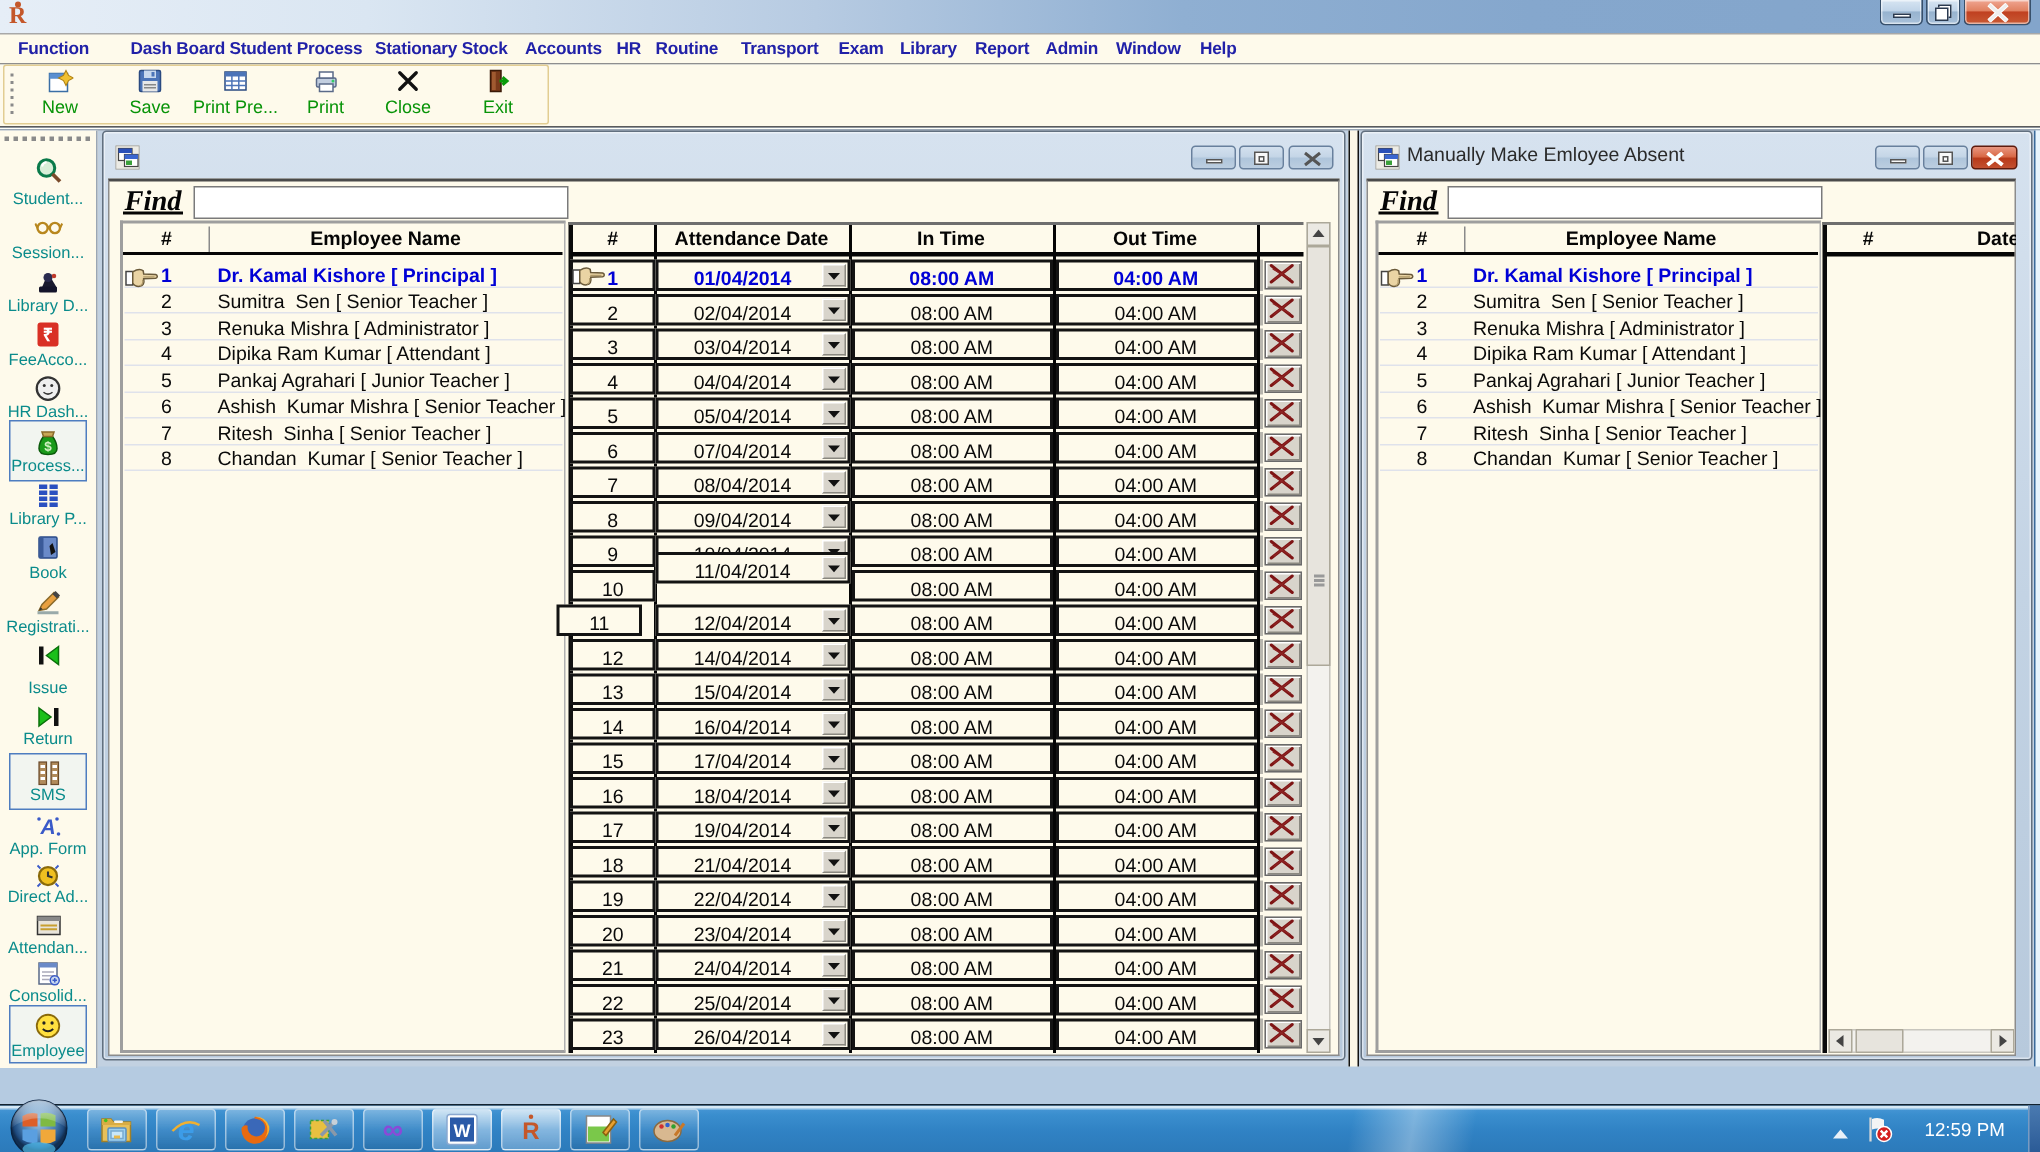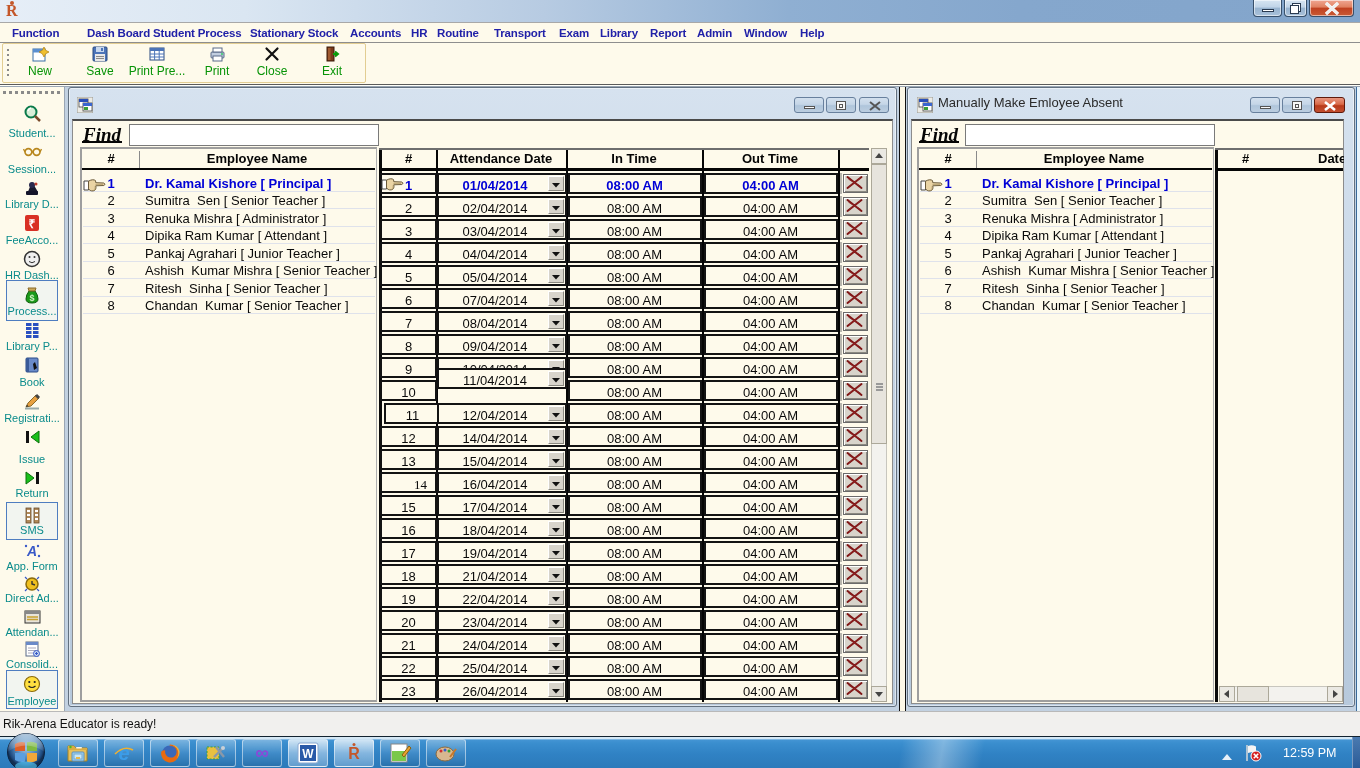--- a/index.html
+++ b/index.html
@@ -544,21 +544,21 @@
           <div class="abs ctext" style="left:0;top:3px;width:130px;">08:00 AM</div>
         </div>
 <div class="abs cellbox" style="left:634.5px;top:292px;width:134.5px;height:21px;">
           <div class="abs ctext" style="left:0;top:3px;width:130px;">04:00 AM</div>
         </div>
 <div class="abs" style="left:770.5px;top:292px;width:2.5px;height:21px;background:#B8B6AE;"></div>
 <div class="abs xbtn" style="left:774px;top:293px;width:25px;height:19px;"><svg width="21" height="15">
             <path d="M3.5 2 L17.5 13 M17.5 2 L3.5 13" stroke="#7E1414" stroke-width="2" stroke-linecap="round"></path>
             <path d="M4.5 4.2 L16.5 11.2 M16 3.2 L5 11.8" stroke="#8E2424" stroke-width=".9"></path>
           </svg></div>
-<div class="abs cellbox" style="left:315px;top:315px;width:57px;height:21px;">
+<div class="abs cellbox" style="left:302px;top:315px;width:57px;height:21px;">
           <div class="abs ctext" style="left:0;top:3px;width:53px;">11</div>
         </div>
 <div class="abs cellbox" style="left:368px;top:315px;width:130px;height:21px;">
           <div class="abs ctext" style="left:0;top:3px;width:112px;">12/04/2014</div>
           <div class="abs combobtn" style="left:109px;top:1px;width:16px;height:15px;"><svg width="14" height="13">
               <path d="M3 5 L7 9.5 L11 5 Z" fill="#111"></path>
             </svg></div>
         </div>
 <div class="abs cellbox" style="left:498.5px;top:315px;width:134.5px;height:21px;">
           <div class="abs ctext" style="left:0;top:3px;width:130px;">08:00 AM</div>
@@ -605,21 +605,21 @@
         </div>
 <div class="abs cellbox" style="left:634.5px;top:361px;width:134.5px;height:21px;">
           <div class="abs ctext" style="left:0;top:3px;width:130px;">04:00 AM</div>
         </div>
 <div class="abs" style="left:770.5px;top:361px;width:2.5px;height:21px;background:#B8B6AE;"></div>
 <div class="abs xbtn" style="left:774px;top:362px;width:25px;height:19px;"><svg width="21" height="15">
             <path d="M3.5 2 L17.5 13 M17.5 2 L3.5 13" stroke="#7E1414" stroke-width="2" stroke-linecap="round"></path>
             <path d="M4.5 4.2 L16.5 11.2 M16 3.2 L5 11.8" stroke="#8E2424" stroke-width=".9"></path>
           </svg></div>
 <div class="abs cellbox" style="left:311px;top:384px;width:57px;height:21px;">
-          <div class="abs ctext" style="left:12px;top:3px;width:53px;font-family:Liberation Serif, serif;">14</div>
+          <div class="abs ctext" style="left:0;top:3px;width:53px;">14</div>
         </div>
 <div class="abs cellbox" style="left:368px;top:384px;width:130px;height:21px;">
           <div class="abs ctext" style="left:0;top:3px;width:112px;">16/04/2014</div>
           <div class="abs combobtn" style="left:109px;top:1px;width:16px;height:15px;"><svg width="14" height="13">
               <path d="M3 5 L7 9.5 L11 5 Z" fill="#111"></path>
             </svg></div>
         </div>
 <div class="abs cellbox" style="left:498.5px;top:384px;width:134.5px;height:21px;">
           <div class="abs ctext" style="left:0;top:3px;width:130px;">08:00 AM</div>
         </div>
@@ -899,23 +899,20 @@
 <div class="abs sbbtn" style="left:311px;top:598px;width:16px;height:16px;"><svg width="14" height="14">
             <path d="M9 3 L4 7 L9 11 Z" fill="#444"></path>
           </svg></div>
 <div class="abs sbbtn" style="left:419px;top:598px;width:16px;height:16px;"><svg width="14" height="14">
             <path d="M5 3 L10 7 L5 11 Z" fill="#444"></path>
           </svg></div>
 <div class="abs sbthumb" style="left:329px;top:598px;width:32px;height:16px;"></div>
 </div>
 <div class="abs" style="left:1356px;top:2px;width:4px;height:624px;background:#E8F5FD;border-left:1px solid #3A6A9A;"></div>
 </div>
-<div class="abs" id="statusbar">
-      <div class="abs" id="statustext">Rik-Arena Educator is ready!</div>
-    </div>
 <div class="abs" id="taskbar">
 <div class="abs" style="left:870px;top:0;width:160px;height:32px;background:linear-gradient(100deg,rgba(255,255,255,0) 20%,rgba(255,255,255,.35) 45%,rgba(255,255,255,0) 70%);"></div>
 <svg class="abs" style="left:6px;top:-5px;" width="40" height="40" viewBox="0 0 40 40">
         <defs>
 <radialGradient id="orb" cx="50%" cy="40%">
             <stop offset="0%" stop-color="#9CC2E2"></stop>
             <stop offset="60%" stop-color="#4A80B4"></stop>
             <stop offset="90%" stop-color="#1E4A7E"></stop>
             <stop offset="100%" stop-color="#122F52"></stop>
           </radialGradient>

